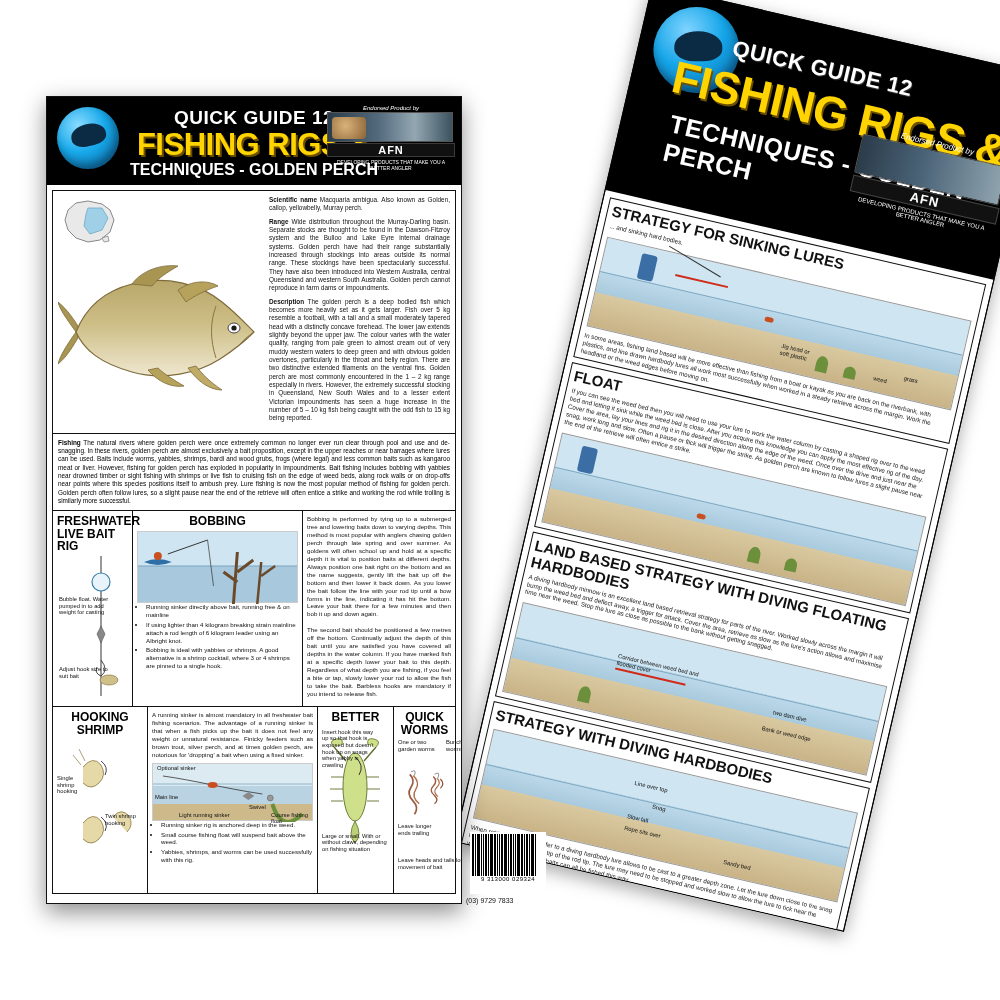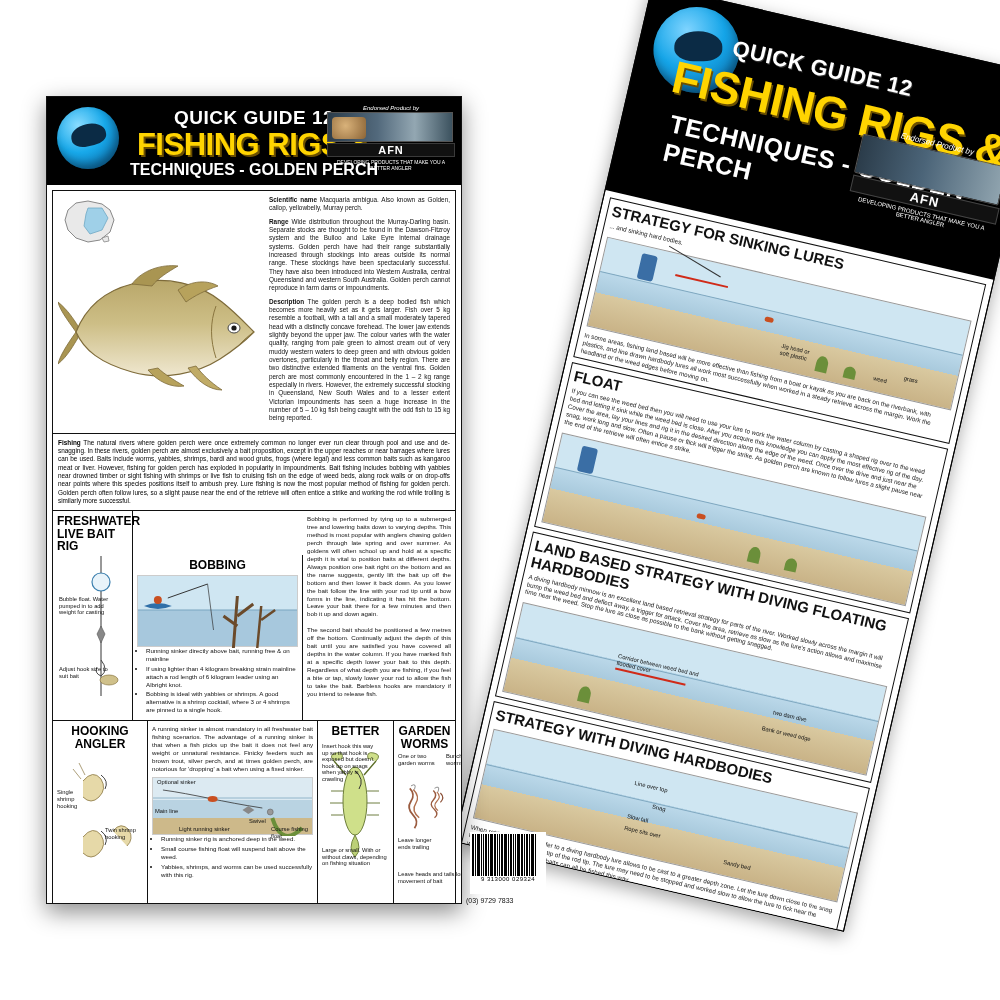--- a/index.html
+++ b/index.html
@@ -353,21 +353,21 @@
               <circle cx="44" cy="26" r="9" fill="#e8f3fa" stroke="#3b7fae" stroke-width="1.2"></circle>
               <path d="M44 70 l4 8 l-4 9 l-4 -9 z" fill="#888" stroke="#555" stroke-width="0.6"></path>
               <path d="M44 104 q8 10 0 16 q-7 -3 -4 -9" fill="none" stroke="#444" stroke-width="1"></path>
               <ellipse cx="52" cy="124" rx="9" ry="5" fill="#cfc08a" stroke="#8a7640" stroke-width="0.7"></ellipse>
             </svg>
             <div class="lbl" style="left:2px;top:40px;width:52px;">Bubble float. Water pumped in to add weight for casting</div>
             <div class="lbl" style="left:2px;top:110px;width:54px;">Adjust hook size to suit bait</div>
           </div>
         </div>
 
-        <div class="cell" style="width:170px;border-left:none;margin-top:44px;">
+        <div class="cell" style="width:170px;border-left:none;">
           <h3>BOBBING</h3>
           <div class="diagram" style="height:72px;border:1px solid #ccc;background:linear-gradient(#cfe6f2 0 48%, #a7c8dd 48% 100%);">
             <svg width="100%" height="72" viewBox="0 0 160 72" preserveAspectRatio="none">
               <path d="M0 34 H160" stroke="#79a6c0" stroke-width="1"></path>
               <path d="M6 30 q14 -6 28 0 q-14 6 -28 0 z" fill="#2f6fa8"></path>
               <circle cx="20" cy="24" r="4" fill="#c94f20"></circle>
               <path d="M30 22 L70 8" stroke="#333" stroke-width="1"></path>
               <path d="M70 8 L76 54" stroke="#333" stroke-width="0.7"></path>
               <path d="M96 72 L100 20 M100 40 L116 28 M100 50 L86 40" stroke="#6b4a2a" stroke-width="3" fill="none"></path>
               <path d="M120 72 L124 30 M124 44 L138 34" stroke="#6b4a2a" stroke-width="2.5" fill="none"></path>
@@ -382,21 +382,21 @@
 
         <div class="cell" style="flex:1;border-left:none;">
           <p style="white-space:pre-line;">Bobbing is performed by tying up to a submerged tree and lowering baits down to varying depths. This method is most popular with anglers chasing golden perch through late spring and over summer. As goldens will often school up and hold at a specific depth it is vital to position baits at different depths. Always position one bait right on the bottom and as the name suggests, gently lift the bait up off the bottom and then lower it back down. As you lower the bait follow the line with your rod tip until a bow forms in the line, indicating it has hit the bottom. Leave your bait there for a few minutes and then bob it up and down again.
 
 The second bait should be positioned a few metres off the bottom. Continually adjust the depth of this bait until you are satisfied you have covered all depths in the water column. If you have marked fish at a specific depth lower your bait to this depth. Regardless of what depth you are fishing, if you feel a bite or tap, slowly lower your rod to allow the fish to take the bait. Barbless hooks are mandatory if you intend to release fish.</p>
         </div>
       </div>
 
       <div class="row">
         <div class="cell" style="width:96px;">
-          <h3>HOOKING ANGLER</h3>
+          <h3>HOOKING SHRIMP</h3>
           <div class="diagram" style="height:128px;">
             <svg width="88" height="120" viewBox="0 0 88 120">
               <path d="M26 28 q10 -12 18 -2 q6 10 -2 18 q-8 8 -16 0" fill="#e6d9a8" stroke="#8a7640" stroke-width="0.8"></path>
               <path d="M24 26 l-8 -10 M28 22 l-6 -12" stroke="#8a7640" stroke-width="0.7"></path>
               <path d="M44 22 q8 6 4 14" fill="none" stroke="#444" stroke-width="1"></path>
               <path d="M26 84 q10 -12 18 -2 q6 10 -2 18 q-8 8 -16 0" fill="#e6d9a8" stroke="#8a7640" stroke-width="0.8"></path>
               <path d="M56 78 q8 -10 16 -1 q5 9 -2 16" fill="#e6d9a8" stroke="#8a7640" stroke-width="0.8"></path>
               <path d="M44 78 q8 6 4 14" fill="none" stroke="#444" stroke-width="1"></path>
             </svg>
             <div class="lbl" style="left:0;top:36px;width:34px;">Single shrimp hooking</div>
@@ -439,21 +439,21 @@
               <path d="M21 50 h-12 M21 62 h-13 M21 74 h-12 M45 50 h12 M45 62 h13 M45 74 h12" stroke="#5d6f2a" stroke-width="0.9"></path>
               <path d="M33 94 q-8 14 0 22 q8 -8 0 -22" fill="#bcd077" stroke="#5d6f2a" stroke-width="0.8"></path>
               <path d="M33 30 q10 8 4 18" fill="none" stroke="#333" stroke-width="1"></path>
             </svg>
             <div class="lbl" style="left:0;top:2px;width:58px;">Insert hook this way up so that hook is exposed but doesn't hook up on snags when yabby is crawling</div>
             <div class="lbl" style="left:0;top:106px;width:66px;">Large or small. With or without claws, depending on fishing situation</div>
           </div>
         </div>
 
         <div class="cell" style="flex:1;border-left:none;">
-          <h3>GARDEN WORMS</h3>
+          <h3>QUICK WORMS</h3>
           <div class="diagram" style="height:150px;">
             <svg width="100%" height="120" viewBox="0 0 90 120">
               <path d="M20 18 q10 10 2 22 q-8 12 4 24 q10 10 2 22" fill="none" stroke="#9a5b3f" stroke-width="3"></path>
               <path d="M26 20 q12 12 4 24 q-8 12 6 24" fill="none" stroke="#b06f4d" stroke-width="2.4"></path>
               <path d="M60 22 q8 8 0 16 q-8 8 2 16 q8 8 0 14" fill="none" stroke="#9a5b3f" stroke-width="2.4"></path>
               <path d="M66 24 q8 8 0 16 q-8 8 2 16" fill="none" stroke="#b06f4d" stroke-width="2"></path>
               <path d="M72 26 q8 8 0 16" fill="none" stroke="#8b4f36" stroke-width="2"></path>
               <path d="M22 14 q10 -6 6 6" fill="none" stroke="#444" stroke-width="1"></path>
               <path d="M62 18 q10 -6 6 6" fill="none" stroke="#444" stroke-width="1"></path>
             </svg>

